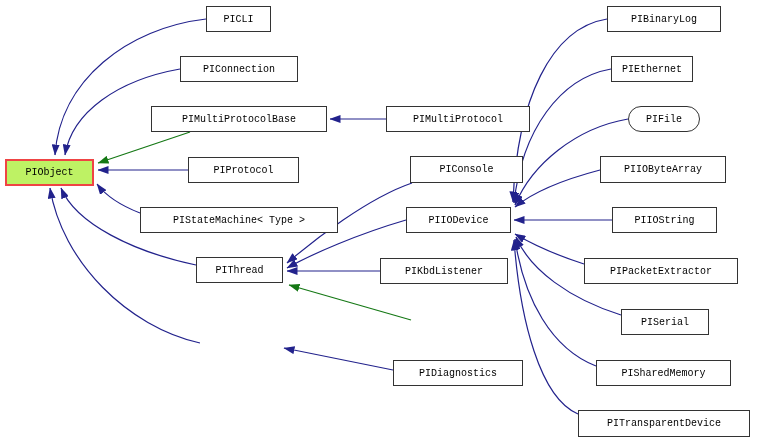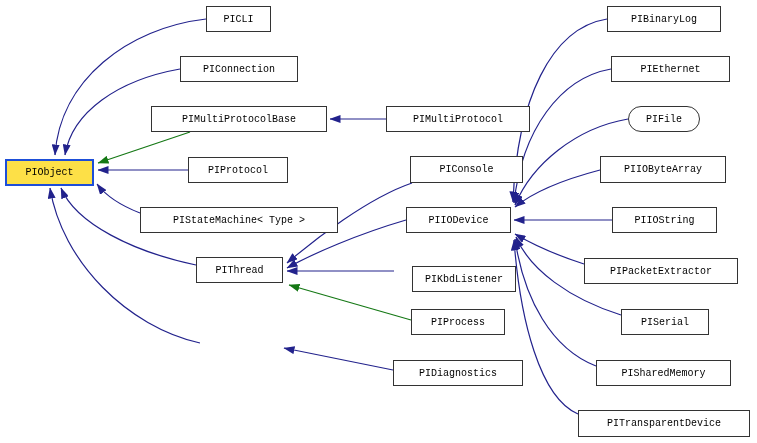--- a/index.html
+++ b/index.html
@@ -24,22 +24,22 @@
     border: 1px solid #333333;
     color: #000000;
     font-size: 10px;
     display: flex;
     align-items: center;
     justify-content: center;
     white-space: nowrap;
     cursor: pointer;
   }
   .node.highlight {
-    background: #fde047;
-    border: 2px solid #1d4ed8;
+    background: #bef264;
+    border: 2px solid #ef4444;
     cursor: default;
   }
   .edge {
     fill: none;
     stroke-width: 1.2px;
   }
   .edge.public { stroke: #22228c; }
   .edge.protected { stroke: #157815; }
 </style>
 </head>
@@ -79,33 +79,32 @@
     <path class="edge public" d="M 621 315 C 570 299, 530 270, 516 237" marker-end="url(#arrow-blue)"></path>
     <path class="edge public" d="M 596 366 C 552 349, 524 300, 515 239" marker-end="url(#arrow-blue)"></path>
     <path class="edge public" d="M 578 414 C 540 398, 520 320, 514 240" marker-end="url(#arrow-blue)"></path>
   </svg>
 
   <div class="node highlight" style="left:5px; top:159px; width:89px; height:27px;">PIObject</div>
 
   <div class="node" style="left:206px; top:6px; width:65px;">PICLI</div>
   <div class="node" style="left:151px; top:106px; width:176px;">PIMultiProtocolBase</div>
   <div class="node" style="left:180px; top:56px; width:118px;">PIConnection</div>
-  <div class="node" style="left:188px; top:157px; width:100px;">PIProtocol</div>
+  <div class="node" style="left:188px; top:157px; width:111px;">PIProtocol</div>
   <div class="node" style="left:140px; top:207px; width:198px;">PIStateMachine&lt; Type &gt;</div>
   <div class="node" style="left:196px; top:257px; width:87px;">PIThread</div>
 
   <div class="node" style="left:386px; top:106px; width:144px;">PIMultiProtocol</div>
   <div class="node" style="left:410px; top:156px; width:113px; height:27px;">PIConsole</div>
   <div class="node" style="left:406px; top:207px; width:105px;">PIIODevice</div>
-  <div class="node" style="left:412px; top:258px; width:104px;margin-top:8px;">PIKbdListener</div>
-  <div class="node" style="left:411px; top:309px; width:94px;">PIProcess</div>
+  <div class="node" style="left:380px; top:258px; width:128px;">PIKbdListener</div>
   <div class="node" style="left:393px; top:360px; width:130px;text-align:center;">PIDiagnostics</div>
 
   <div class="node" style="left:607px; top:6px; width:114px;">PIBinaryLog</div>
-  <div class="node" style="left:611px; top:56px; width:119px;text-align:right;">PIEthernet</div>
+  <div class="node" style="left:611px; top:56px; width:82px;text-align:right;">PIEthernet</div>
   <div class="node" style="left:628px; top:106px; width:72px;border-radius:13px;">PIFile</div>
   <div class="node" style="left:600px; top:156px; width:126px; height:27px;">PIIOByteArray</div>
   <div class="node" style="left:612px; top:207px; width:105px;">PIIOString</div>
   <div class="node" style="left:584px; top:258px; width:154px;">PIPacketExtractor</div>
   <div class="node" style="left:621px; top:309px; width:88px;">PISerial</div>
   <div class="node" style="left:596px; top:360px; width:135px;">PISharedMemory</div>
   <div class="node" style="left:578px; top:410px; width:172px; height:27px;">PITransparentDevice</div>
 
 </div>
 

